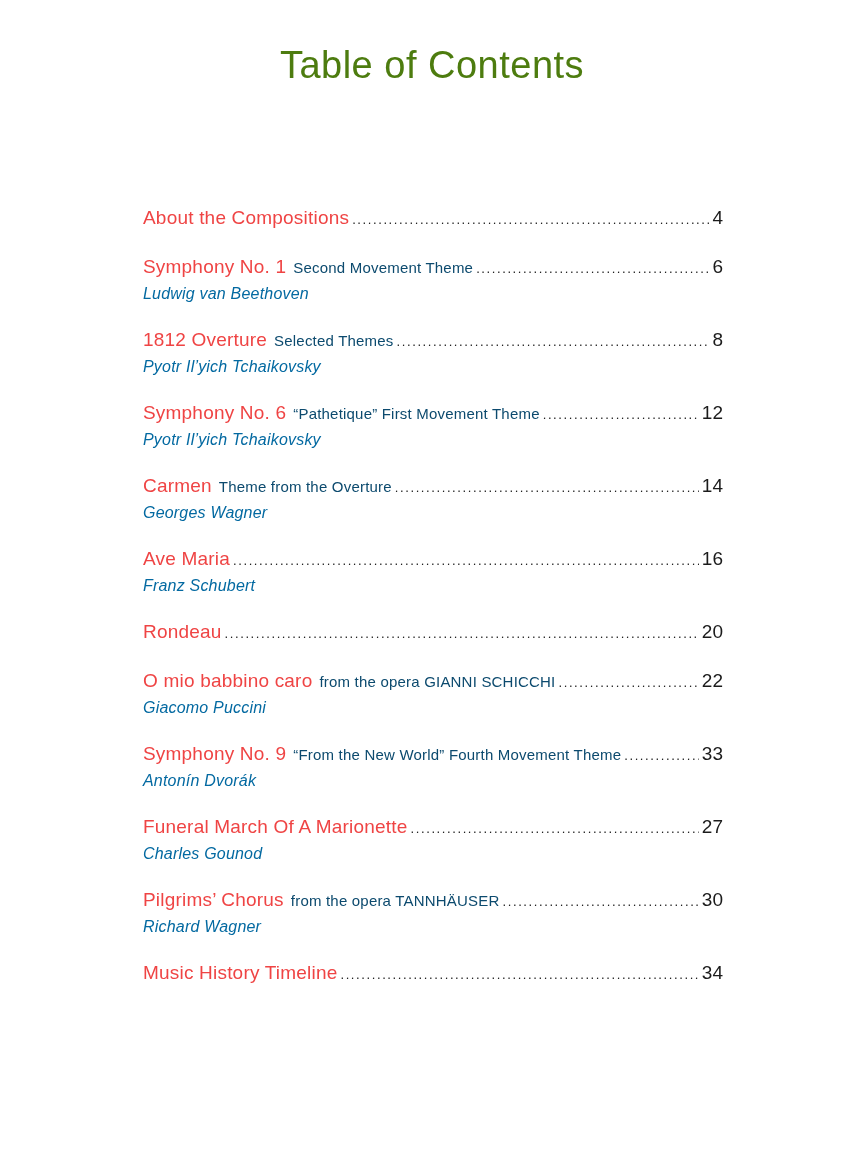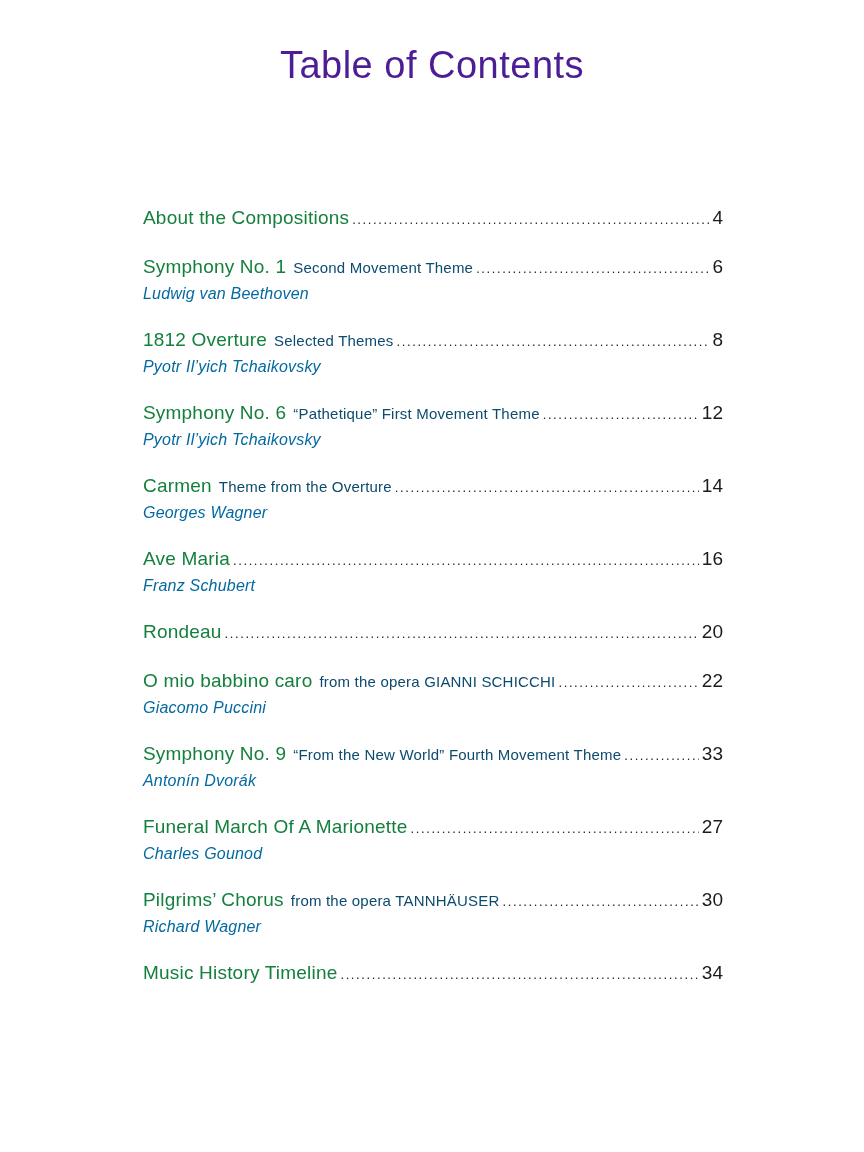--- a/index.html
+++ b/index.html
@@ -13,37 +13,37 @@
     font-family: "Liberation Sans", sans-serif;
     overflow: hidden;
   }
   .title {
     padding-top: 44px;
     text-align: center;
     font-size: 38px;
     font-weight: 500;
     line-height: 42px;
     letter-spacing: 0.5px;
-    color: #4c1d95;
+    color: #4d7c0f;
   }
   .toc {
     margin: 120px 0 0 143px;
     width: 580px;
   }
   .entry { margin-bottom: 23px; }
   .entry-line {
     display: flex;
     align-items: baseline;
     font-size: 19px;
     line-height: 24px;
     white-space: nowrap;
   }
   .entry-title {
     font-size: 19px;
-    color: #15803d;
+    color: #ef4444;
     letter-spacing: 0.2px;
     flex: 0 0 auto;
   }
   .entry-subtitle {
     font-size: 15px;
     margin-left: 7px;
     color: #0c4a6e;
     letter-spacing: 0.2px;
     flex: 0 0 auto;
   }

